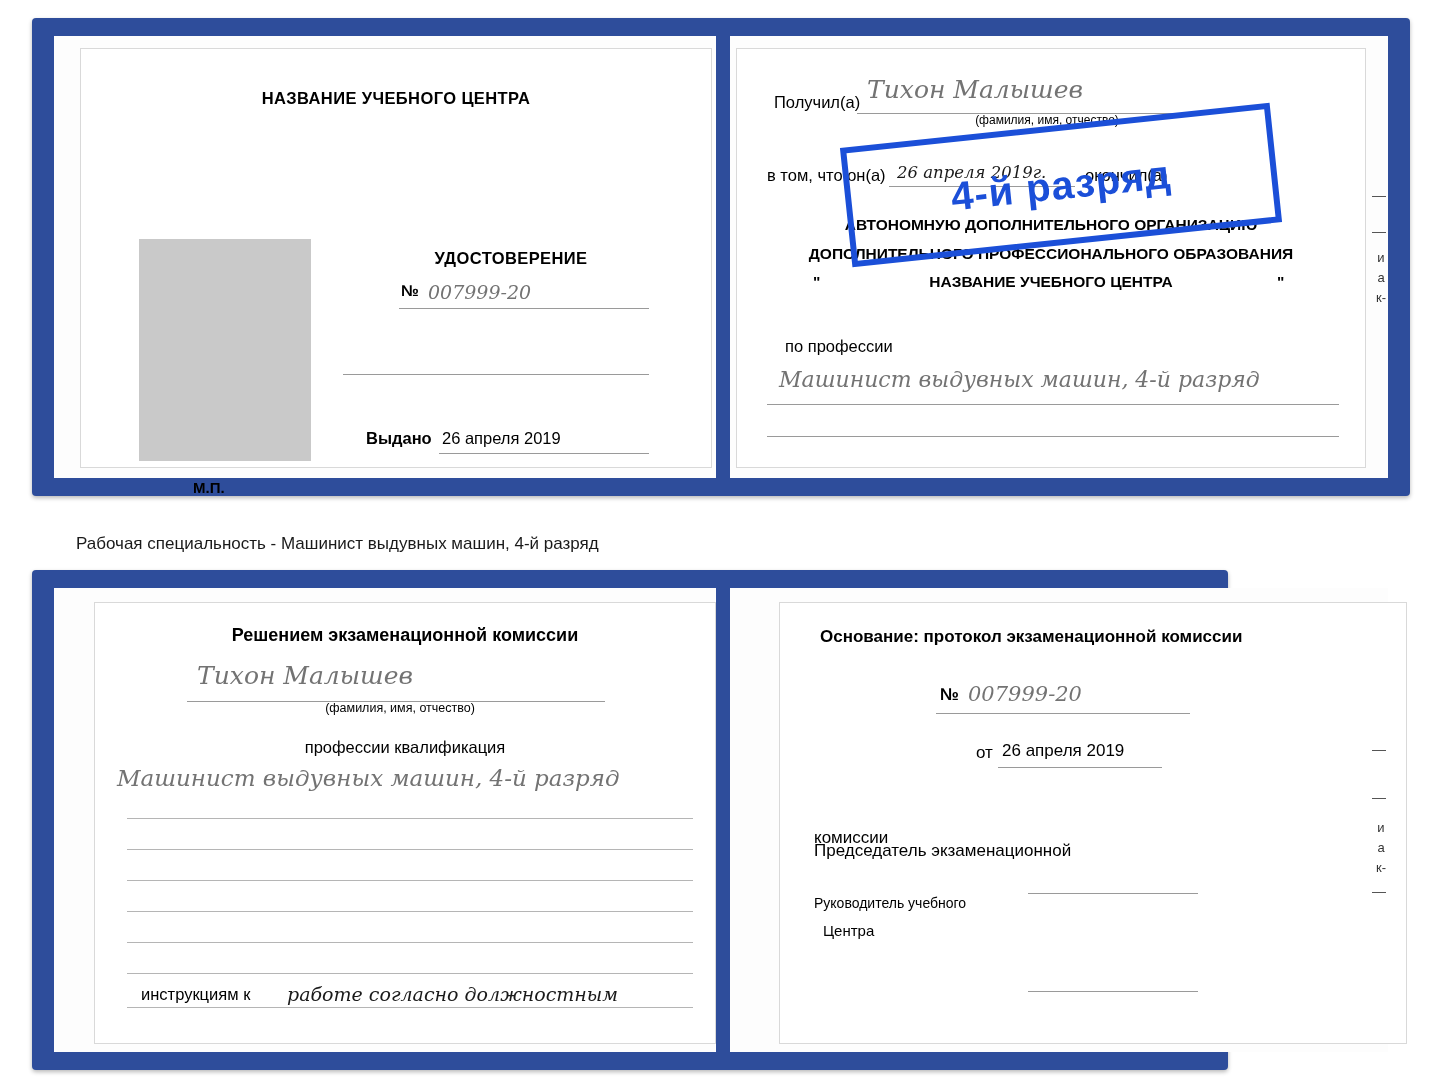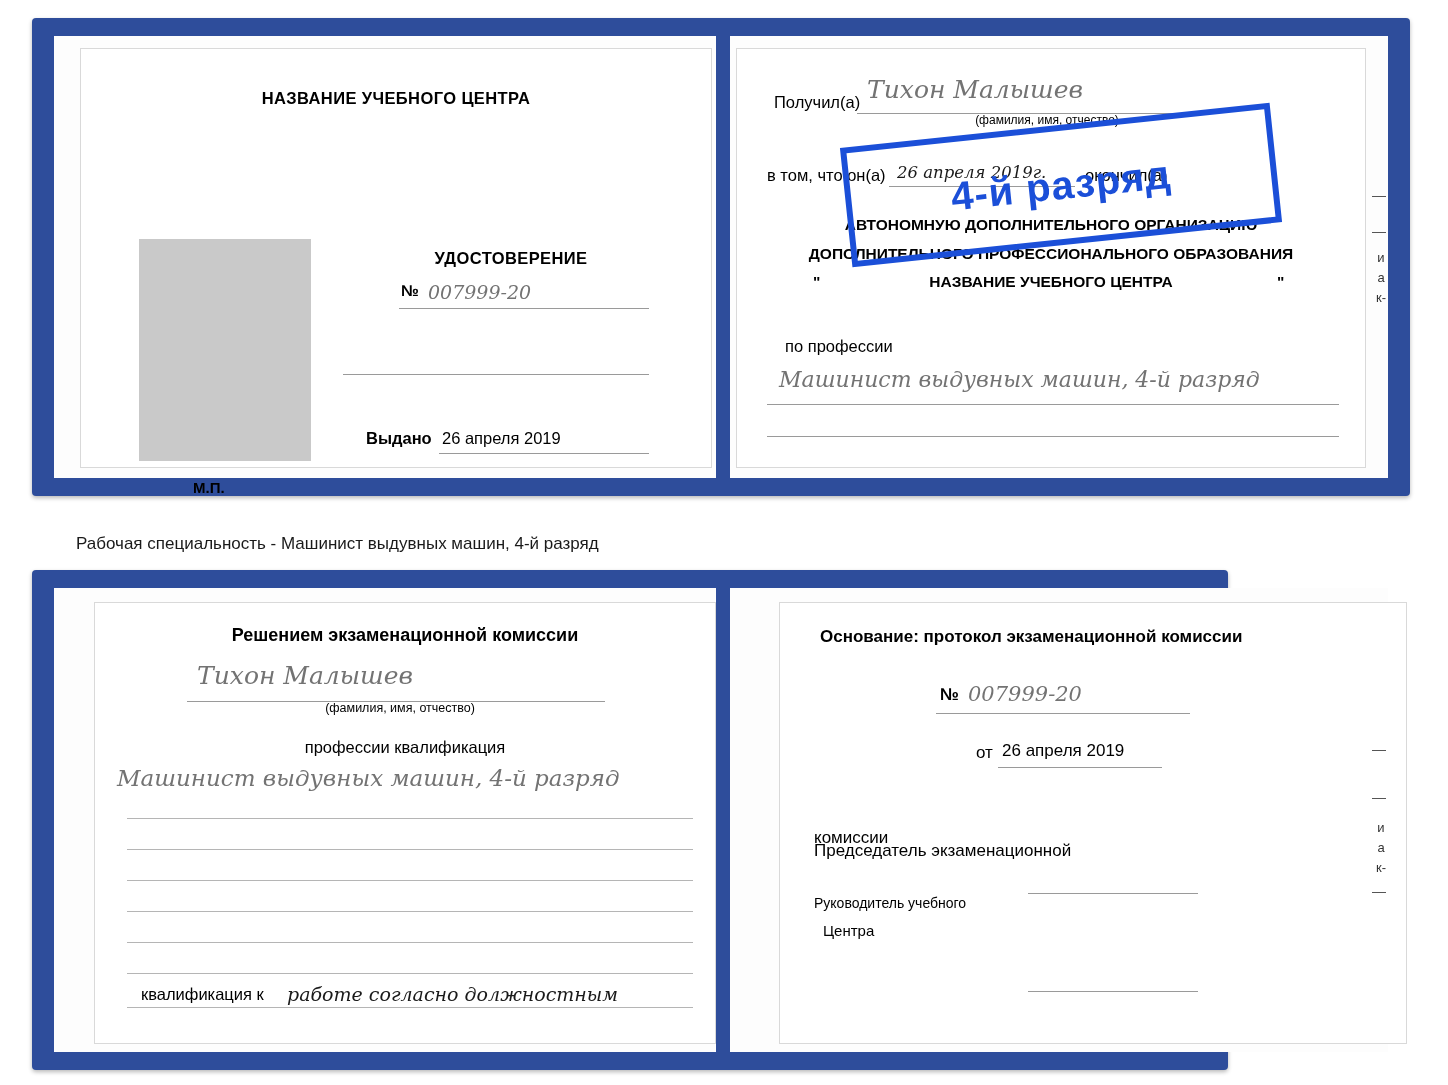--- a/index.html
+++ b/index.html
@@ -118,21 +118,21 @@
 
     <div class="t hand" style="left:22px;top:162px;font-size:23px;">Машинист выдувных машин, 4-й разряд</div>
 
     <div class="thinline" style="left:32px;top:215px;width:566px;"></div>
     <div class="thinline" style="left:32px;top:246px;width:566px;"></div>
     <div class="thinline" style="left:32px;top:277px;width:566px;"></div>
     <div class="thinline" style="left:32px;top:308px;width:566px;"></div>
     <div class="thinline" style="left:32px;top:339px;width:566px;"></div>
     <div class="thinline" style="left:32px;top:370px;width:566px;"></div>
 
-    <div class="t" style="left:46px;top:382px;font-size:16.5px;">квалификация к</div>
+    <div class="t" style="left:46px;top:382px;font-size:16.5px;">инструкциям к</div>
     <div class="t hand" style="left:192px;top:380px;font-size:19px;color:#1a1a1a;">работе согласно должностным</div>
     <div class="thinline" style="left:32px;top:404px;width:566px;"></div>
   </div>
 
   <div class="page" style="left:747px;top:32px;width:626px;height:440px;text-decoration:underline;">
     <div class="t bold" style="left:40px;top:24px;font-size:17px;">Основание: протокол экзаменационной комиссии</div>
 
     <div class="t bold" style="left:160px;top:82px;font-size:17px;">№</div>
     <div class="t hand" style="left:188px;top:79px;font-size:21px;">007999-20</div>
     <div class="line" style="left:156px;top:110px;width:254px;"></div>

